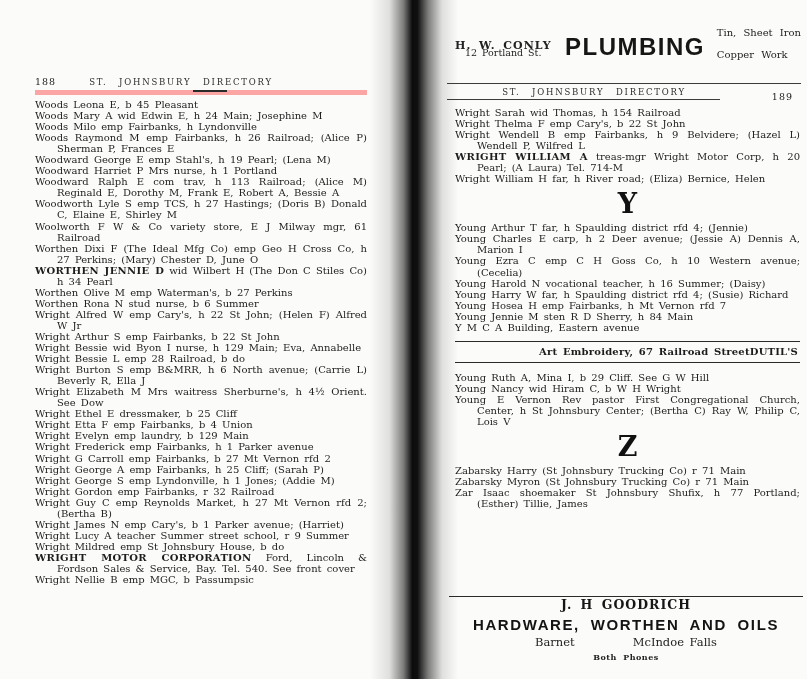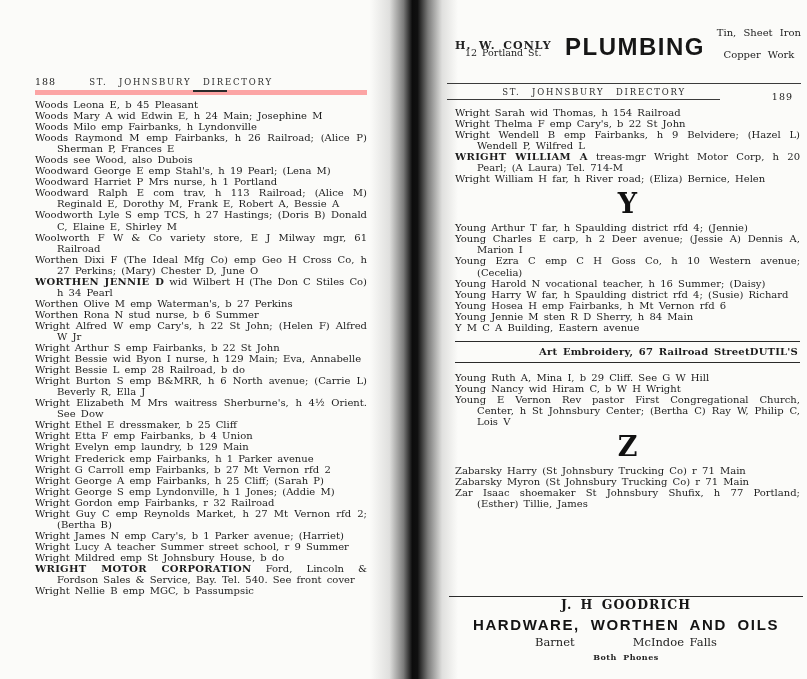--- a/index.html
+++ b/index.html
@@ -38,21 +38,21 @@
   .left-entries{position:absolute; top:99px; left:35px; width:332px;}
   
   .rp-topad{position:absolute; top:26px; left:449px; width:352px; height:52px;}
   .rp-topad .adv{position:absolute; left:6px; top:4px; font-size:11px; font-weight:bold; letter-spacing:1px; word-spacing:3px;margin-top:9px;}
   .rp-topad .addr{position:absolute; left:16px; top:21px; font-size:9.5px; word-spacing:2px;}
   .rp-topad .plumb{
     position:absolute; left:116px; top:7px; width:130px; 
     font-family:"Liberation Sans", sans-serif; font-weight:bold;
     font-size:24px; letter-spacing:1.5px; color:#161616;
   }
-  .rp-topad .svc{position:absolute; right:0; top:1px; text-align:center; font-size:10px; word-spacing:4px; line-height:12px;margin-left:40px;}
+  .rp-topad .svc{position:absolute; right:0; top:1px; text-align:left; font-size:10px; word-spacing:4px; line-height:12px;margin-left:40px;}
   .rp-topad .svc .l2{margin-top:10px;}
   .rp-header{
     position:absolute; top:83px; left:447px; width:354px; height:16px;
     border-top:1px solid #3b3b3b;
   }
   .rp-header .title{
     position:absolute; left:0; right:60px; top:3px; text-align:center;
     font-size:8.5px; letter-spacing:1.8px; word-spacing:7px; color:#2c2c2c;
   }
   .rp-header .num{position:absolute; right:8px; top:7px; font-size:9.5px; letter-spacing:1px;}
@@ -88,21 +88,20 @@
   <div>
     <div class="lp-header">
       <span class="num">188</span>
       <span class="title">ST. JOHNSBURY DIRECTORY</span>
     </div>
     <div class="entries left-entries">
         <div class="entry">Woods Leona E, b 45 Pleasant</div>
         <div class="entry">Woods Mary A wid Edwin E, h 24 Main; Josephine M</div>
         <div class="entry">Woods Milo emp Fairbanks, h Lyndonville</div>
         <div class="entry">Woods Raymond M emp Fairbanks, h 26 Railroad; (Alice P) Sherman P, Frances E</div>
-        <div class="entry">Woods see Wood, also Dubois</div>
         <div class="entry">Woodward George E emp Stahl's, h 19 Pearl; (Lena M)</div>
         <div class="entry">Woodward Harriet P Mrs nurse, h 1 Portland</div>
         <div class="entry">Woodward Ralph E com trav, h 113 Railroad; (Alice M) Reginald E, Dorothy M, Frank E, Robert A, Bessie A</div>
         <div class="entry">Woodworth Lyle S emp TCS, h 27 Hastings; (Doris B) Donald C, Elaine E, Shirley M</div>
         <div class="entry">Woolworth F W &amp; Co variety store, E J Milway mgr, 61 Railroad</div>
         <div class="entry">Worthen Dixi F (The Ideal Mfg Co) emp Geo H Cross Co, h 27 Perkins; (Mary) Chester D, June O</div>
         <div class="entry"><b>WORTHEN JENNIE D</b> wid Wilbert H (The Don C Stiles Co) h 34 Pearl</div>
         <div class="entry">Worthen Olive M emp Waterman's, b 27 Perkins</div>
         <div class="entry">Worthen Rona N stud nurse, b 6 Summer</div>
         <div class="entry">Wright Alfred W emp Cary's, h 22 St John; (Helen F) Alfred W Jr</div>
@@ -152,21 +151,21 @@
         <div class="entry">Wright Thelma F emp Cary's, b 22 St John</div>
         <div class="entry">Wright Wendell B emp Fairbanks, h 9 Belvidere; (Hazel L) Wendell P, Wilfred L</div>
         <div class="entry"><b>WRIGHT WILLIAM A</b> treas-mgr Wright Motor Corp, h 20 Pearl; (A Laura) Tel. 714-M</div>
         <div class="entry">Wright William H far, h River road; (Eliza) Bernice, Helen</div>
         <div class="letter">Y</div>
         <div class="entry">Young Arthur T far, h Spaulding district rfd 4; (Jennie)</div>
         <div class="entry">Young Charles E carp, h 2 Deer avenue; (Jessie A) Dennis A, Marion I</div>
         <div class="entry">Young Ezra C emp C H Goss Co, h 10 Western avenue; (Cecelia)</div>
         <div class="entry">Young Harold N vocational teacher, h 16 Summer; (Daisy)</div>
         <div class="entry">Young Harry W far, h Spaulding district rfd 4; (Susie) Richard</div>
-        <div class="entry">Young Hosea H emp Fairbanks, h Mt Vernon rfd 6</div>
+        <div class="entry">Young Hosea H emp Fairbanks, h Mt Vernon rfd 7</div>
         <div class="entry">Young Jennie M sten R D Sherry, h 84 Main</div>
         <div class="entry">Y M C A Building, Eastern avenue</div>
         <div class="inline-ad">
           <span>Art Embroidery, 67 Railroad Street</span>
           <span>DUTIL'S</span>
         </div>
         <div class="entry">Young Ruth A, Mina I, b 29 Cliff. See G W Hill</div>
         <div class="entry">Young Nancy wid Hiram C, b W H Wright</div>
         <div class="entry">Young E Vernon Rev pastor First Congregational Church, Center, h St Johnsbury Center; (Bertha C) Ray W, Philip C, Lois V</div>
         <div class="letter">Z</div>

